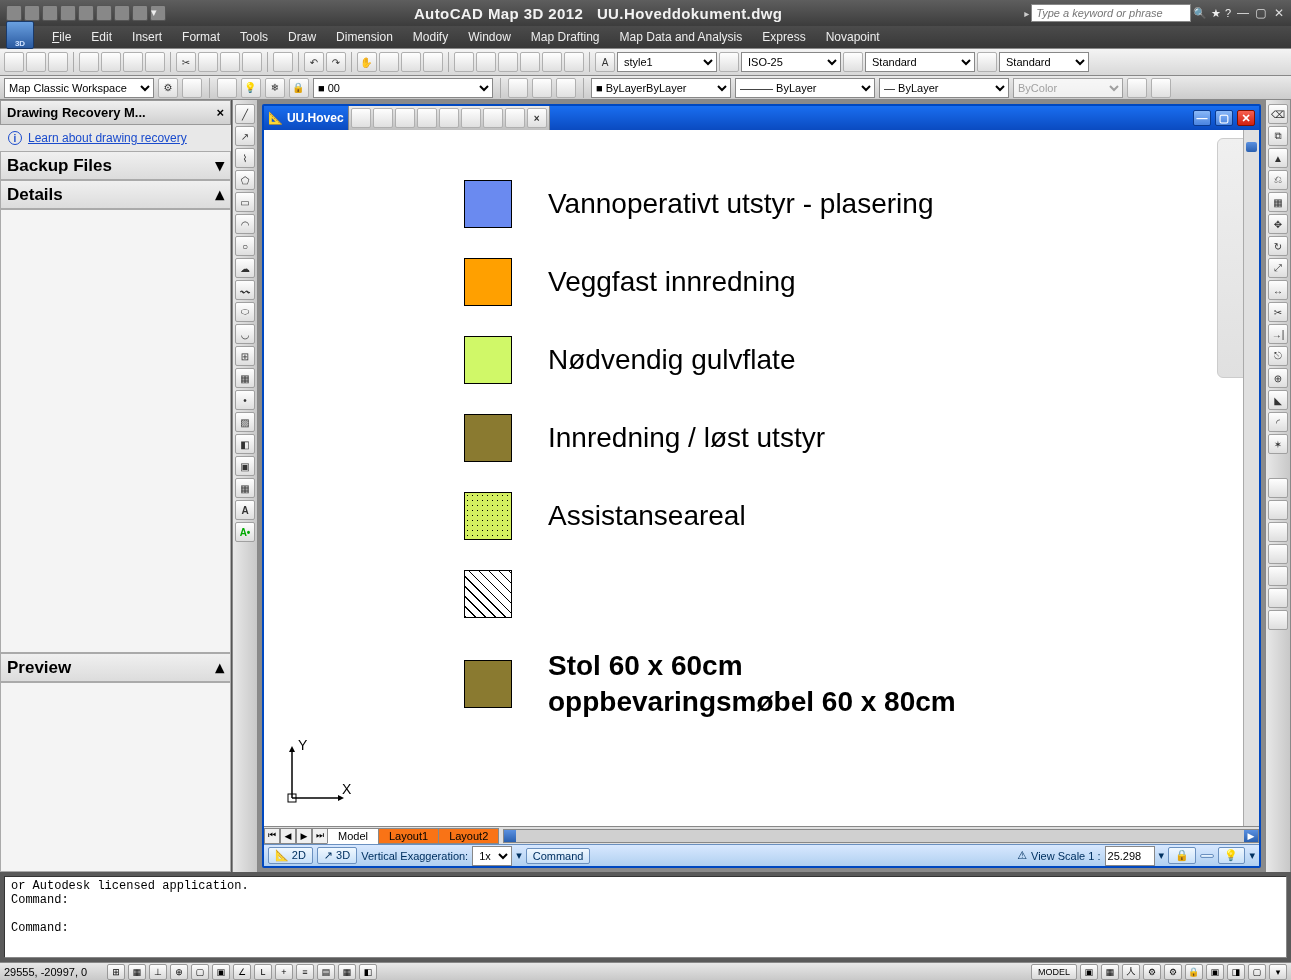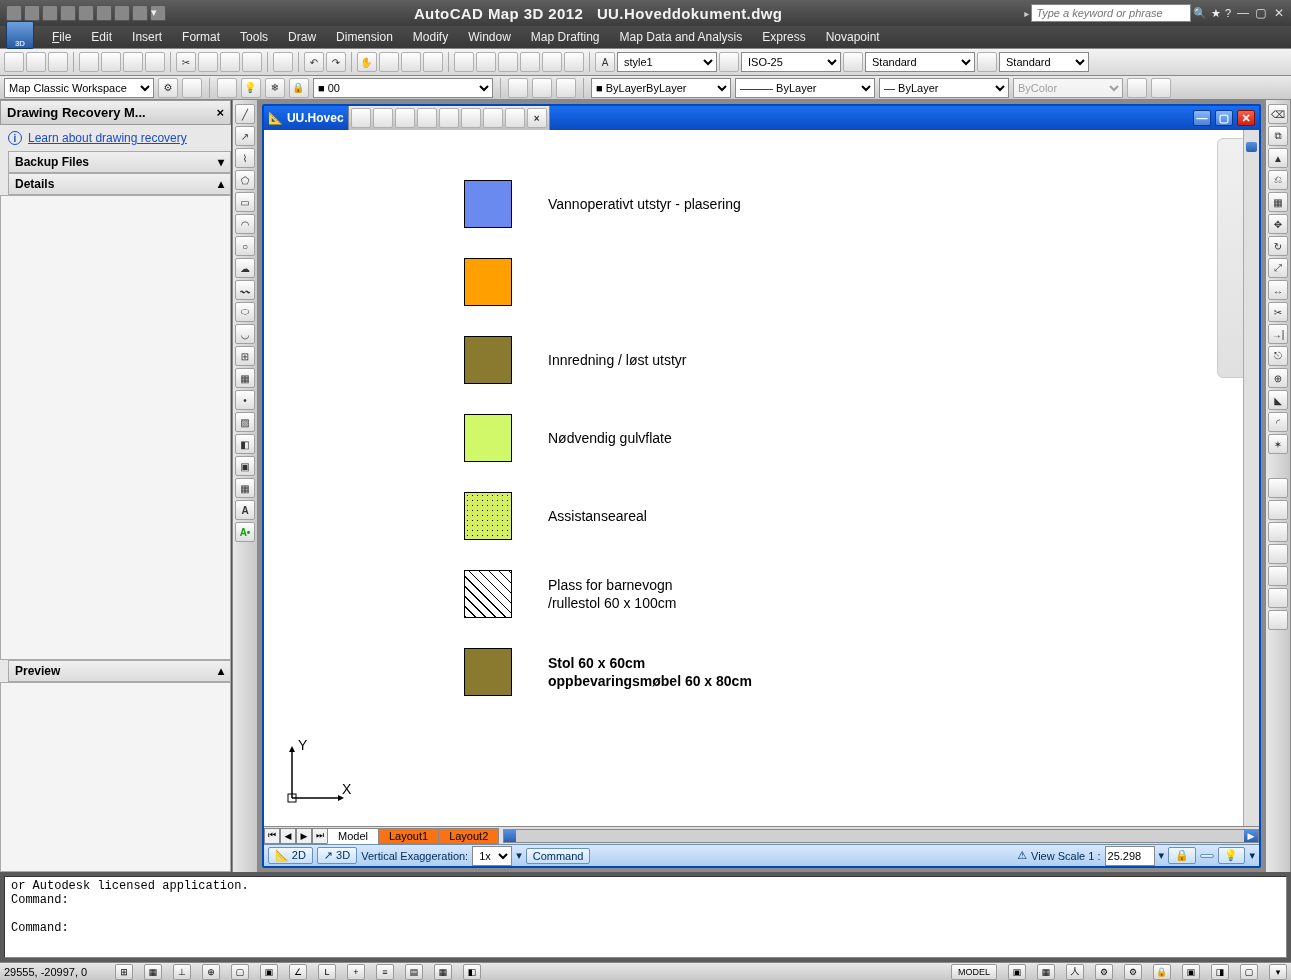--- a/index.html
+++ b/index.html
@@ -20,54 +20,54 @@
 .tbtn { width: 20px; height: 20px; background: linear-gradient(#fefefe,#e0e0e0); border: 1px solid #b0b0b0; border-radius: 2px; display:inline-flex;align-items:center;justify-content:center;font-size:10px;color:#333; }
 .tsep { width: 1px; height: 20px; background: #aaa; margin: 0 3px; }
 .tselect { height: 20px; background: #fff; border: 1px solid #888; font-size: 11px; padding: 0 2px; }
 .workspace-row { background: linear-gradient(#eaeaea,#ccc); height: 24px; border-bottom: 1px solid #888; display: flex; align-items: center; padding: 0 4px; gap: 4px; }
 .workspace-row select, .workspace-row input { height: 20px; font-size: 11px; border: 1px solid #888; background: #fff; }
 .main-area { display: flex; height: calc(100% - 26px - 22px - 28px - 24px - 90px - 18px); }
 .left-panel { width: 232px; background: #e8e8e8; display: flex; flex-direction: column; border-right: 1px solid #555; }
 .panel-header { background: linear-gradient(#f0f0f0,#d0d0d0); border: 1px solid #999; padding: 4px 6px; font-weight: bold; font-size: 13px; display:flex;justify-content:space-between;align-items:center; }
 .panel-link { padding: 6px 8px; color: #1a4bcc; font-size: 12px; display:flex;align-items:center;gap:6px; }
 .panel-link .info-icon{width:14px;height:14px;border:1px solid #1a4bcc;border-radius:50%;display:inline-flex;align-items:center;justify-content:center;font-size:10px;font-weight:bold;}
-.panel-section { background: linear-gradient(#f0f0f0,#dcdcdc); border: 1px solid #aaa; padding: 3px 6px; font-weight: bold; font-size: 12px; display:flex;justify-content:space-between;align-items:center;margin-left:8px; }
+.panel-section { background: linear-gradient(#f0f0f0,#dcdcdc); border: 1px solid #aaa; padding: 3px 6px; font-weight: bold; font-size: 17px; display:flex;justify-content:space-between;align-items:center; }
 .panel-body { flex: 1; background: #f4f4f4; border: 1px solid #aaa; }
 .vtoolbar { width: 26px; background: linear-gradient(90deg,#e8e8e8,#c8c8c8); border-left:1px solid #888;border-right:1px solid #888; display: flex; flex-direction: column; align-items: center; padding: 4px 0; gap: 2px; }
 .vtoolbar .vbtn { width: 20px; height: 20px; background: linear-gradient(#fefefe,#dedede); border: 1px solid #a0a0a0; border-radius: 2px; display:flex;align-items:center;justify-content:center;font-size:10px;color:#333; }
 .drawing-area { flex: 1; display: flex; flex-direction: column; background: #8a8a8a; position: relative; }
 .drawing-window { flex:1; margin: 4px; border: 2px solid #0048c0; background: #fff; display: flex; flex-direction: column; border-radius: 2px; overflow:hidden;}
 .dw-title { background: linear-gradient(#1a6ef0,#0a4ac0); height: 24px; display: flex; align-items: center; color: #fff; font-size: 12px; font-weight: bold; padding: 0 4px; gap:4px;}
 .dw-title .spacer { flex: 1; }
 .dw-title .dw-mini { width:18px;height:16px;background:linear-gradient(#89b8f8,#4a84e0);border:1px solid #0a3a90;border-radius:2px;display:flex;align-items:center;justify-content:center;color:#fff;font-size:11px;}
 .dw-title .dw-close{width:18px;height:16px;background:linear-gradient(#f86050,#d02010);border:1px solid #801000;border-radius:2px;display:flex;align-items:center;justify-content:center;color:#fff;font-size:11px;font-weight:bold;}
 .dw-toolstrip{display:flex;gap:2px;background:linear-gradient(#e8e8e8,#c0c0c0);padding:2px;border:1px solid #888;}
 .canvas { flex: 1; background: #fff; position: relative; overflow:hidden;}
 .legend { position: absolute; left: 200px; top: 50px; }
 .legend-row { display: flex; align-items: center; margin-bottom: 30px; }
 .swatch { width: 48px; height: 48px; border: 1px solid #000; margin-right: 36px; flex-shrink:0;}
-.legend-text { font-family: Arial, sans-serif; font-size: 14px; color: #000; line-height: 1.3; }
+.legend-text { font-family: Arial, sans-serif; font-size: 28px; color: #000; line-height: 1.3; }
 .ucs-icon { position: absolute; left: 18px; bottom: 18px; }
 .viewcube-area{position:absolute;right:8px;top:8px;width:34px;height:240px;background:linear-gradient(#f0f0f0,#e0e0e0);border:1px solid #ccc;border-radius:6px;}
 .scrollbar-v{position:absolute;right:0;top:0;bottom:0;width:16px;background:#e0e0e0;border-left:1px solid #aaa;}
 .scrollbar-v .thumb{position:absolute;top:12px;left:2px;right:2px;height:10px;background:linear-gradient(#5a90e0,#2a60b0);border-radius:2px;}
 .layout-tabs { height: 18px; background: #e0e0e0; border-top: 1px solid #888; display: flex; align-items: center; font-size: 11px; }
 .layout-tabs .nav{display:flex;gap:0;}
 .layout-tabs .nav span{width:16px;height:16px;border:1px solid #888;background:#f0f0f0;display:inline-flex;align-items:center;justify-content:center;font-size:9px;}
 .layout-tabs .tab { padding: 1px 10px; border: 1px solid #888; background: #f97316; margin-left: -1px; }
 .layout-tabs .tab.active { background: #fff; font-weight: normal; border-bottom:1px solid #fff;}
 .layout-tabs .scroll-h{flex:1;background:#d0d0d0;border:1px solid #888;margin-left:4px;position:relative;height:14px;}
 .layout-tabs .scroll-h .hthumb{position:absolute;left:0;width:12px;top:0;bottom:0;background:linear-gradient(#5a90e0,#2a60b0);}
 .layout-tabs .scroll-h .rarrow{position:absolute;right:0;width:14px;top:0;bottom:0;background:linear-gradient(#5a90e0,#2a60b0);display:flex;align-items:center;justify-content:center;color:#fff;font-size:9px;}
 .view-controls { height: 22px; background: linear-gradient(#d8e8ff,#b0d0f0); border-top: 1px solid #6a90c0; display: flex; align-items: center; font-size: 11px; padding: 0 4px; gap: 4px; color: #003060; }
 .view-controls .vcbtn { padding: 1px 6px; background: linear-gradient(#f0f8ff,#c8e0f8); border: 1px solid #6a90c0; border-radius: 2px; }
 .view-controls .spacer{flex:1;}
 .command-area { height: 90px; background: #5a5a5a; padding: 4px; }
 .command-box { background: #fff; border: 1px inset #888; height: 100%; font-family: "Courier New", monospace; font-size: 12px; padding: 2px 6px; overflow: hidden; color:#000;}
-.statusbar { height: 18px; background: linear-gradient(#e8e8e8,#c8c8c8); border-top: 1px solid #888; display: flex; align-items: center; font-size: 11px; padding: 0 4px; gap: 11px; }
+.statusbar { height: 18px; background: linear-gradient(#e8e8e8,#c8c8c8); border-top: 1px solid #888; display: flex; align-items: center; font-size: 11px; padding: 0 4px; gap: 3px; }
 .statusbar .coord { width: 100px; }
 .statusbar .sbtn { width: 18px; height: 16px; background: linear-gradient(#fefefe,#d8d8d8); border: 1px solid #999; border-radius: 2px; display:inline-flex;align-items:center;justify-content:center;font-size:9px;}
 .statusbar .spacer { flex: 1; }
 .hatch-diag{background:repeating-linear-gradient(45deg,#000 0,#000 1px,#fff 1px,#fff 7px);}
 .hatch-dots{background:#d4f060;background-image:radial-gradient(#000 0.6px,transparent 0.6px);background-size:5px 5px;}
 </style>
 </head>
 <body>
 
 <div class="titlebar">
@@ -259,37 +259,36 @@
         <div class="scrollbar-v">
             <div class="thumb"></div>
           </div>
         <div class="legend">
           <div class="legend-row">
             <div class="swatch" style="background:#6a8af0"></div>
             <div class="legend-text">Vannoperativt utstyr - plasering</div>
           </div>
           <div class="legend-row">
             <div class="swatch" style="background:#ffa000"></div>
+            <div class="legend-text">Veggfast innredning</div>
+          </div>
+          <div class="legend-row">
+            <div class="swatch" style="background:#d0f868"></div>
+            <div class="legend-text">Nødvendig gulvflate</div>
           </div>
           <div class="legend-row">
             <div class="swatch" style="background:#8a7a30"></div>
             <div class="legend-text">Innredning / løst utstyr</div>
           </div>
           <div class="legend-row">
-            <div class="swatch" style="background:#d0f868"></div>
-            <div class="legend-text">Nødvendig gulvflate</div>
-          </div>
-          <div class="legend-row">
             <div class="swatch hatch-dots"></div>
             <div class="legend-text">Assistanseareal</div>
           </div>
           <div class="legend-row">
             <div class="swatch hatch-diag"></div>
-            <div class="legend-text" style="white-space:pre-line;">Plass for barnevogn
-/rullestol 60 x 100cm</div>
           </div>
           <div class="legend-row">
             <div class="swatch" style="background:#8a7a30"></div>
             <div class="legend-text" style="white-space:pre-line;font-weight:bold;">Stol 60 x 60cm
 oppbevaringsmøbel 60 x 80cm</div>
           </div>
         </div>
         <svg class="ucs-icon" width="70" height="70">
           <line x1="10" y1="60" x2="10" y2="10" stroke="#000" stroke-width="1.5"></line>
           <line x1="10" y1="60" x2="60" y2="60" stroke="#000" stroke-width="1.5"></line>

